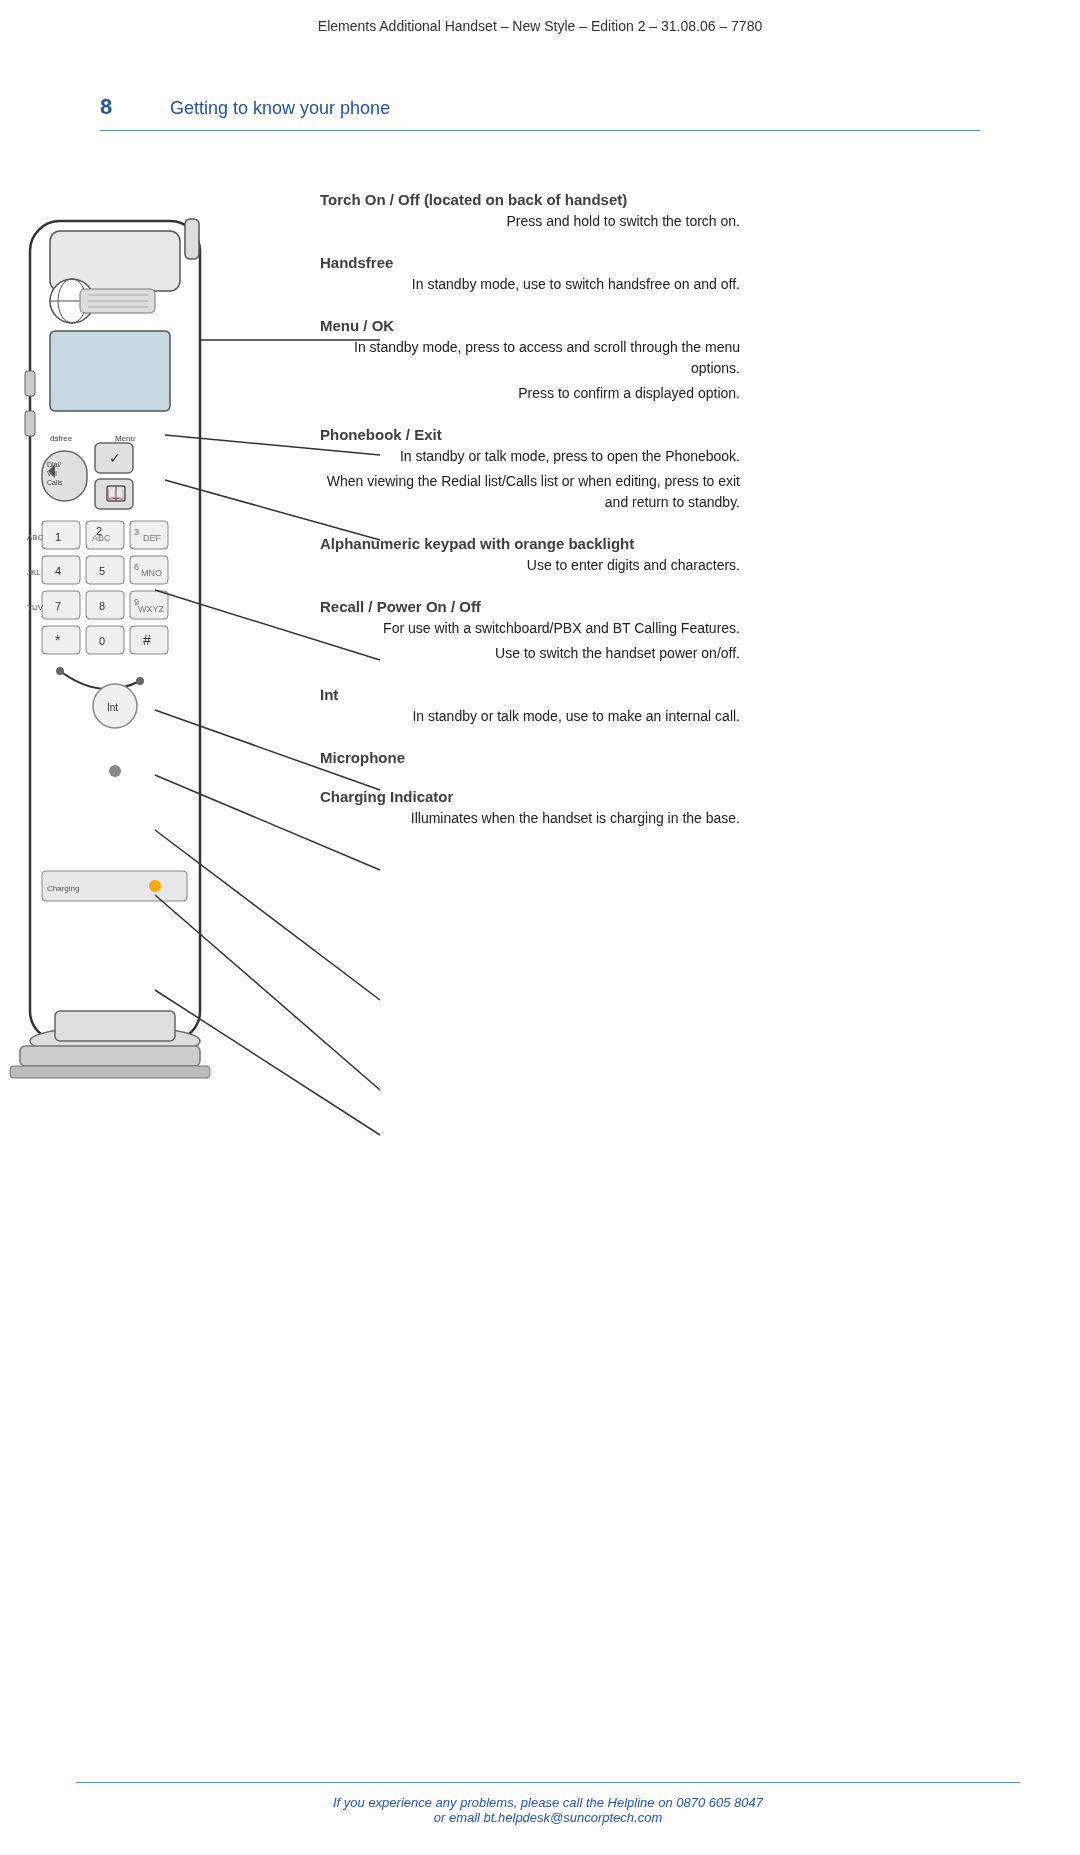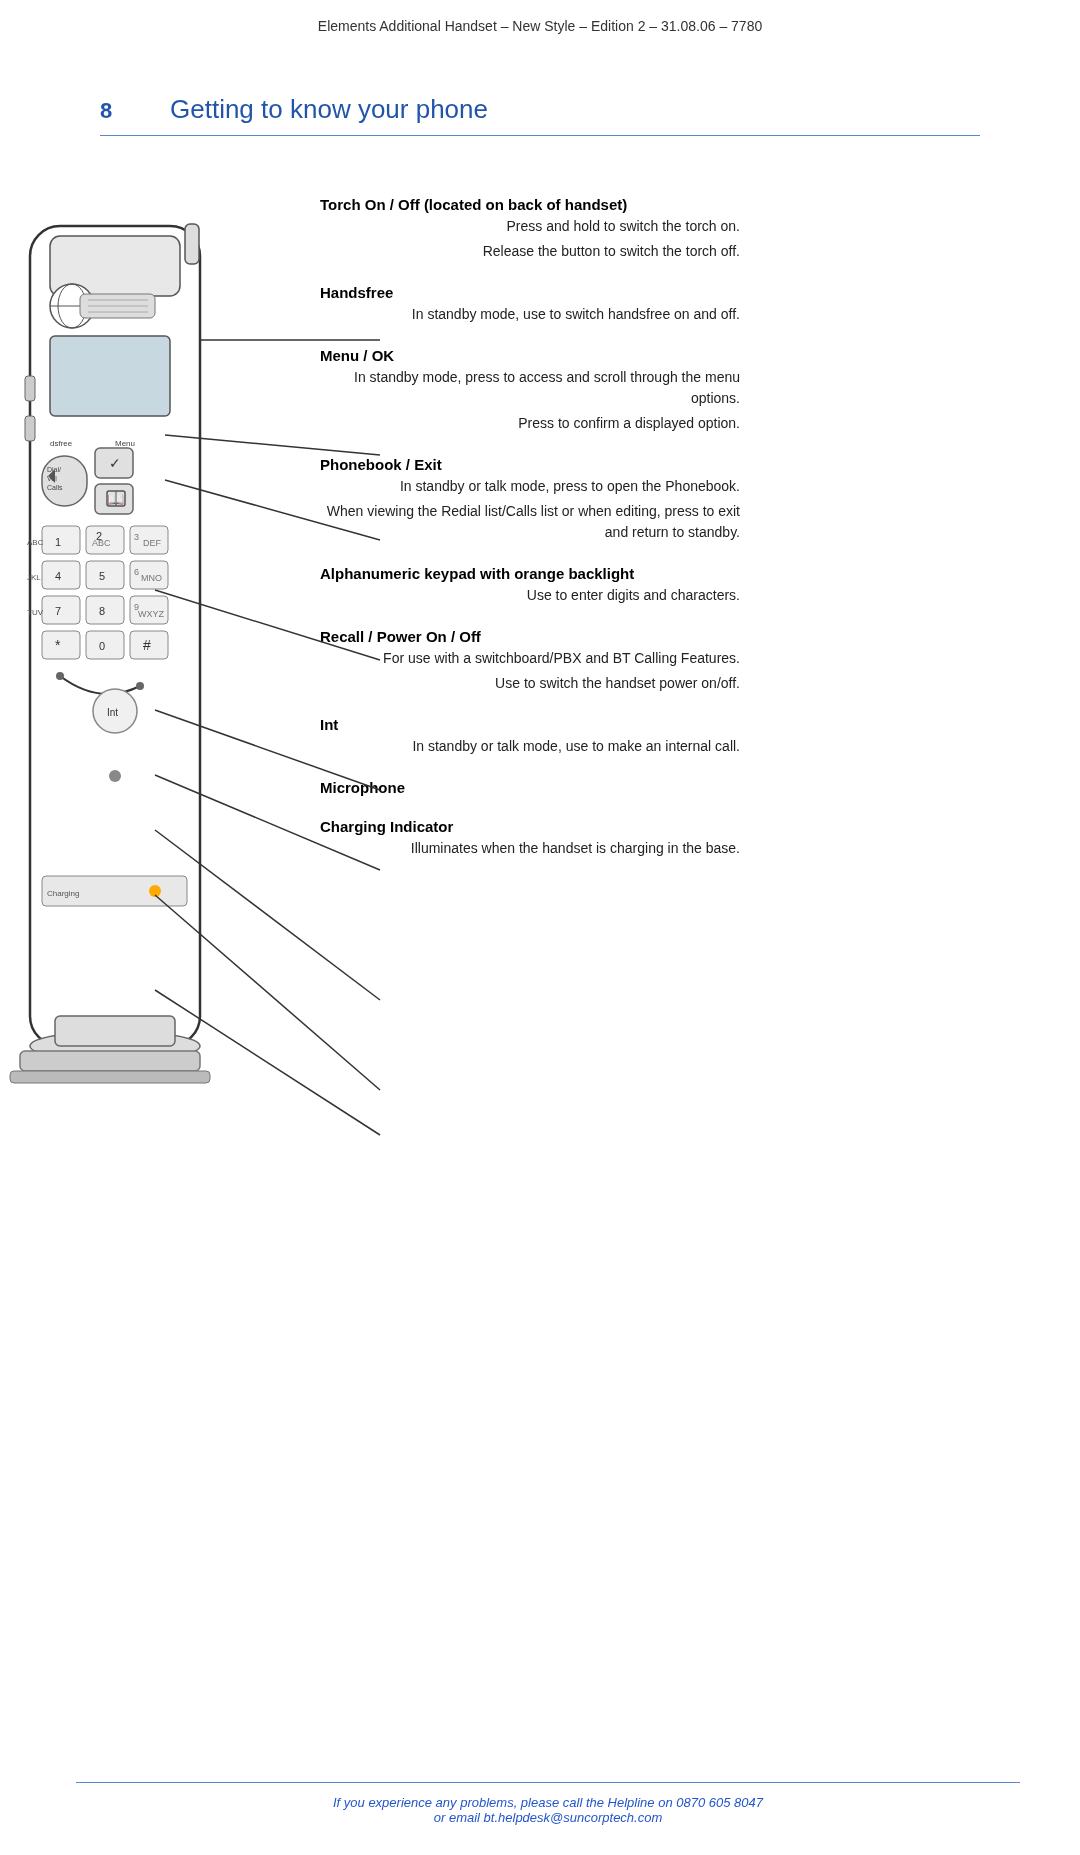--- a/index.html
+++ b/index.html
@@ -26,21 +26,21 @@
       padding: 60px 100px 0 100px;
       gap: 30px;
     }
     .chapter-number {
       font-size: 22px;
       color: #2255aa;
       font-weight: bold;
       min-width: 40px;
     }
     .chapter-title {
-      font-size: 26px;
+      font-size: 18px;
       color: #2255aa;
       font-weight: normal;
     }
     .chapter-rule {
       border: none;
       border-top: 1.5px solid #5588cc;
       margin: 10px 100px 0 100px;
     }
 
     .main-content {
@@ -66,21 +66,21 @@
       position: relative;
     }
 
     .annotation-item {
       margin-bottom: 22px;
       position: relative;
     }
 
     .annotation-label {
       font-weight: bold;
-      color: #000000;
+      color: #404040;
       font-size: 15px;
       margin-bottom: 3px;
     }
 
     .annotation-text {
       font-size: 14px;
       color: #222;
       line-height: 1.5;
       max-width: 420px;
     }
@@ -220,21 +220,20 @@
 
     
   </div>
 
   <div class="annotations">
 
     <div class="annotation-item">
       <div class="annotation-label">Torch On / Off (located on back of handset)</div>
       <div class="annotation-text">
         <p>Press and hold to switch the torch on.</p>
-        <p>Release the button to switch the torch off.</p>
       </div>
     </div>
 
     <div class="annotation-item">
       <div class="annotation-label">Handsfree</div>
       <div class="annotation-text">
         <p>In standby mode, use to switch handsfree on and off.</p>
       </div>
     </div>
 

